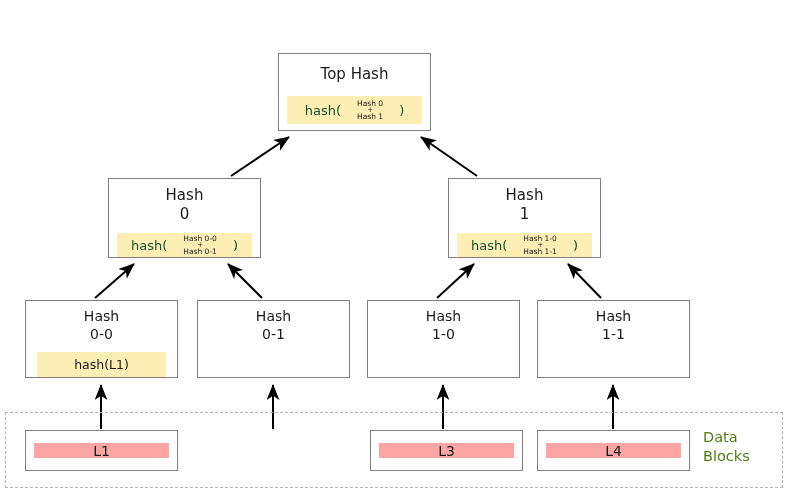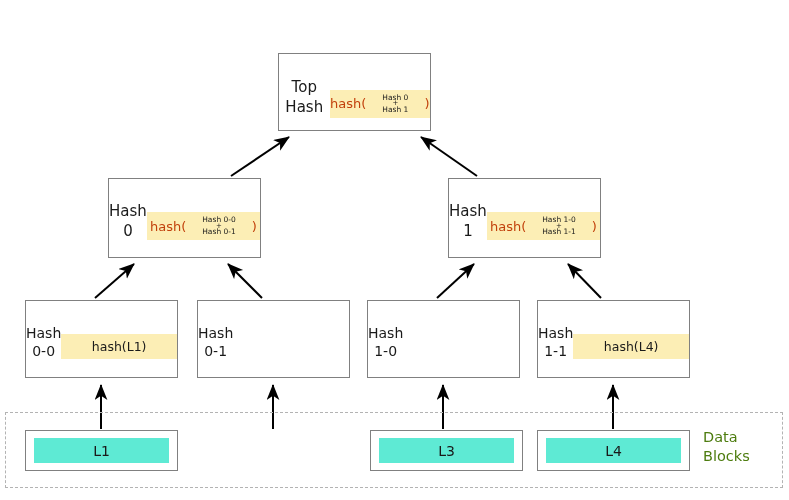--- a/index.html
+++ b/index.html
@@ -28,21 +28,21 @@
     pointer-events: none;
   }
 
   
   .node {
     position: absolute;
     box-sizing: border-box;
     background: #ffffff;
     border: 1px solid #808080;
     display: flex;
-    flex-direction: row;
+    flex-direction: column;
     align-items: center;
   }
   .node-title {
     text-align: center;
     color: #1a1a1a;
     line-height: 1.28;
     white-space: pre-line;
   }
   .hash-bar {
     background: #fceeb5;
@@ -102,21 +102,21 @@
   
   .hash-expr {
     display: flex;
     align-items: center;
     justify-content: center;
     width: 100%;
     height: 100%;
   }
   .hash-expr .paren {
     font-size: 13px;
-    color: #c2410c;
+    color: #14532d;
   }
   .hash-expr .fn { margin-right: 2px; }
   .hash-expr .paren-close { margin-left: 2px; }
   .hash-stack {
     display: flex;
     flex-direction: column;
     align-items: center;
     justify-content: center;
     line-height: 1.0;
     font-size: 7.5px;
@@ -154,22 +154,22 @@
     border: 1px solid #808080;
     display: flex;
     align-items: center;
     justify-content: center;
   }
   #block-l1 { left: 25px; }
   #block-l2 { left: 197px; }
   #block-l3 { left: 370px; }
   #block-l4 { left: 537px; }
   .data-block .block-bar {
-    width: 135px; height: 25px;
-    background: #5eead4;
+    width: 135px; height: 15px;
+    background: #fca5a5;
     display: flex;
     align-items: center;
     justify-content: center;
     font-size: 14px;
     color: #1a1a1a;
   }
 </style>
 </head>
 <body>
 
@@ -259,21 +259,20 @@
   </div>
 
   <div class="node node-l3" id="node-h10">
     <div class="node-title">Hash
 1-0</div>
   </div>
 
   <div class="node node-l3" id="node-h11">
     <div class="node-title">Hash
 1-1</div>
-    <div class="hash-bar">hash(L4)</div>
   </div>
 
   <div id="data-blocks-group"></div>
 
   <div class="data-block" id="block-l1">
     <div class="block-bar">L1</div>
   </div>
   <div class="data-block" id="block-l3">
     <div class="block-bar">L3</div>
   </div>

